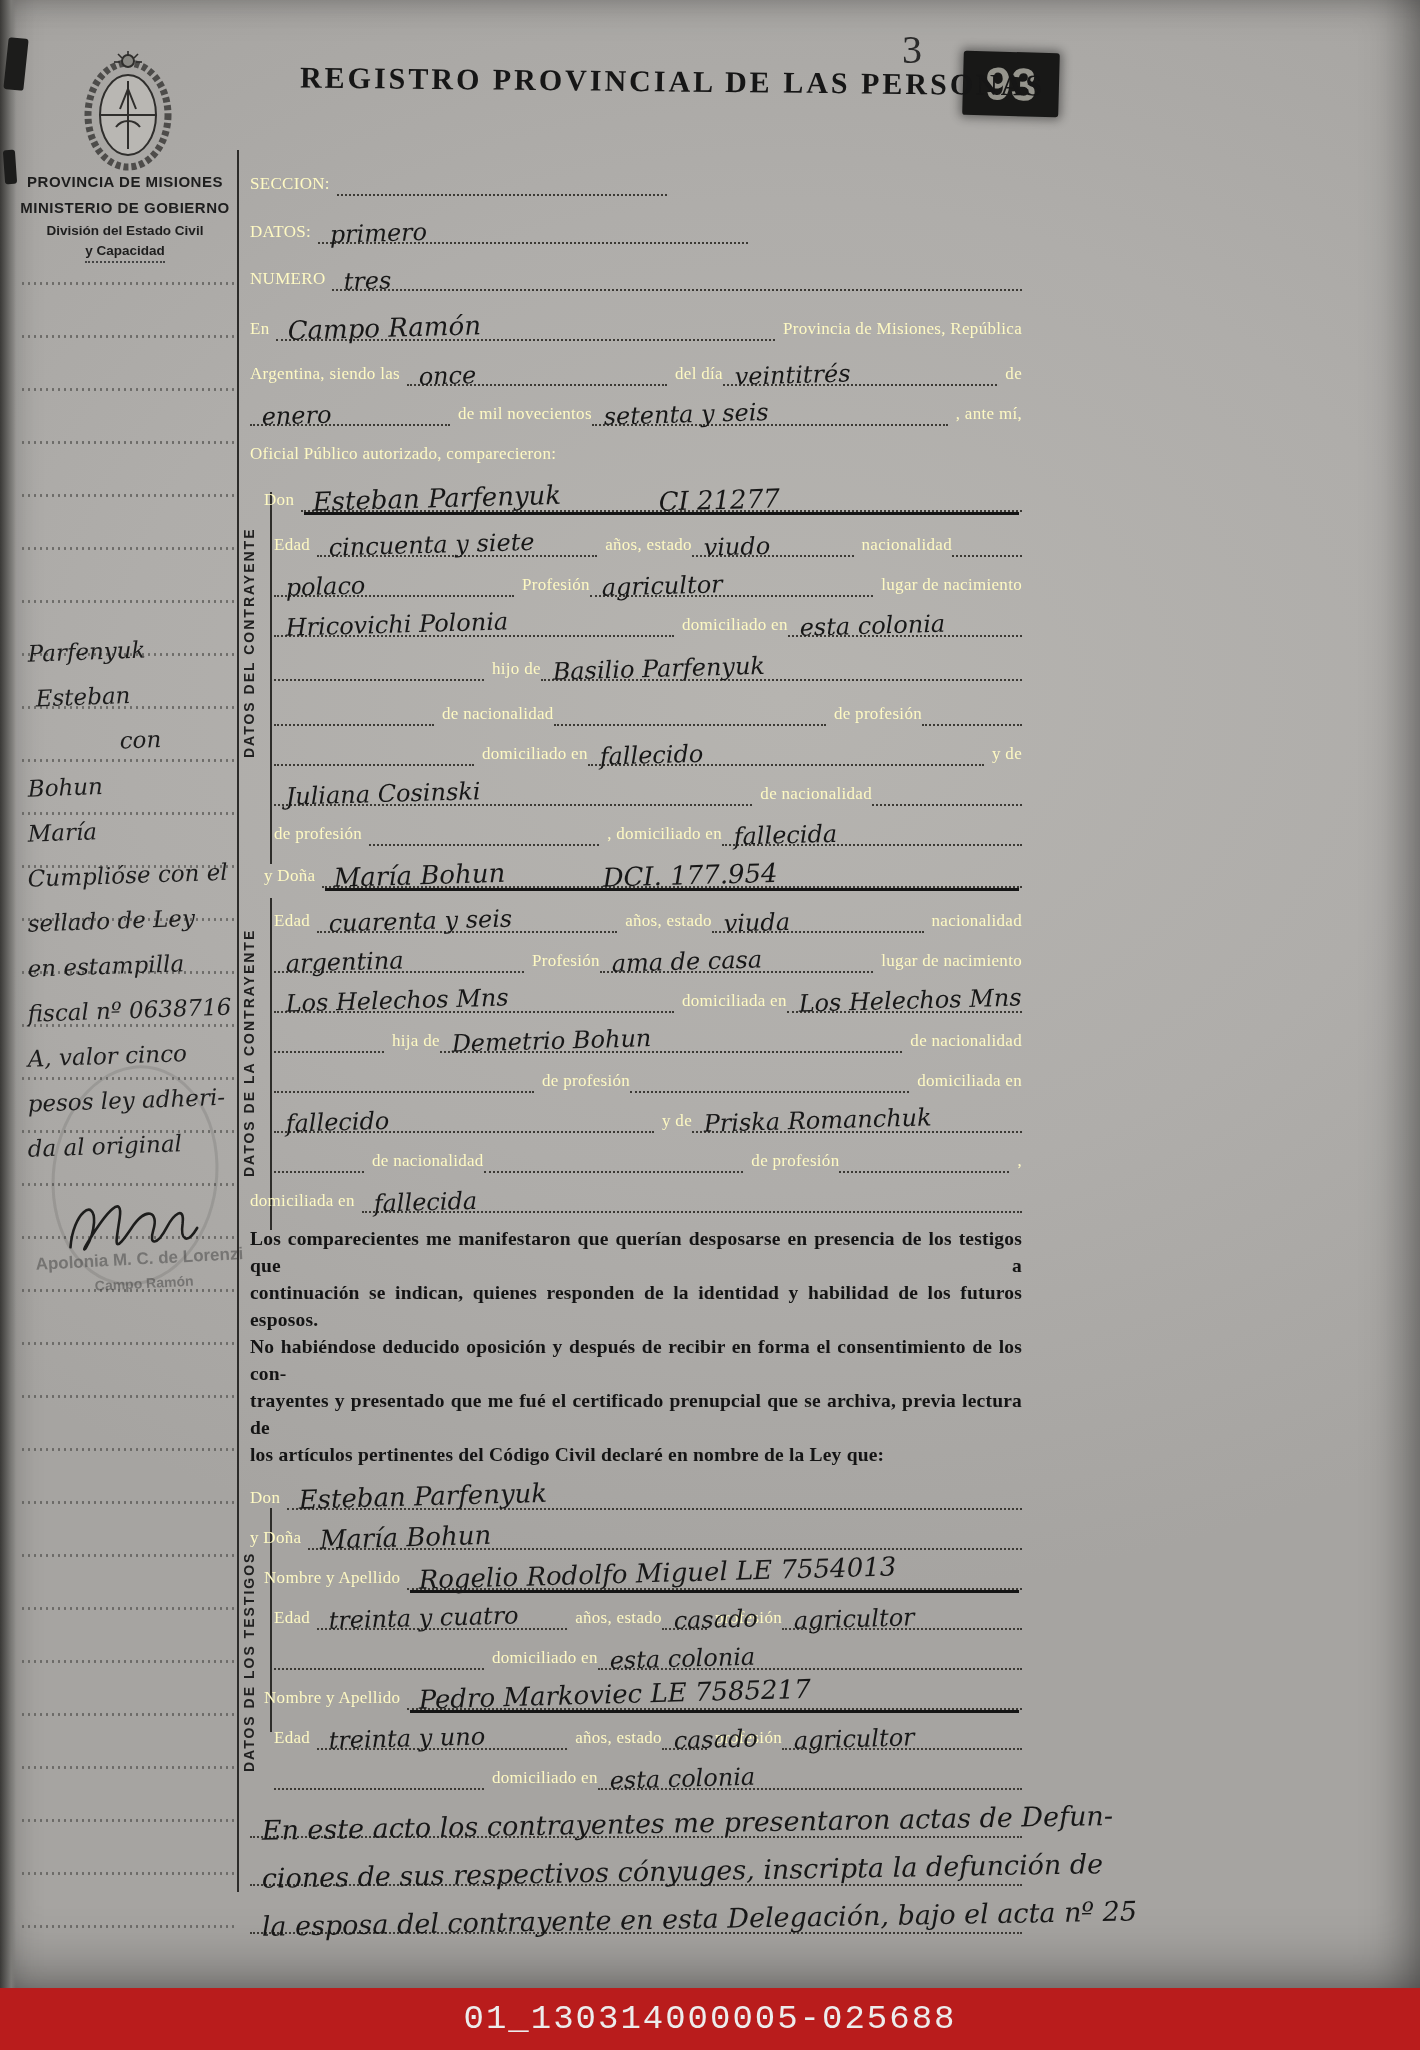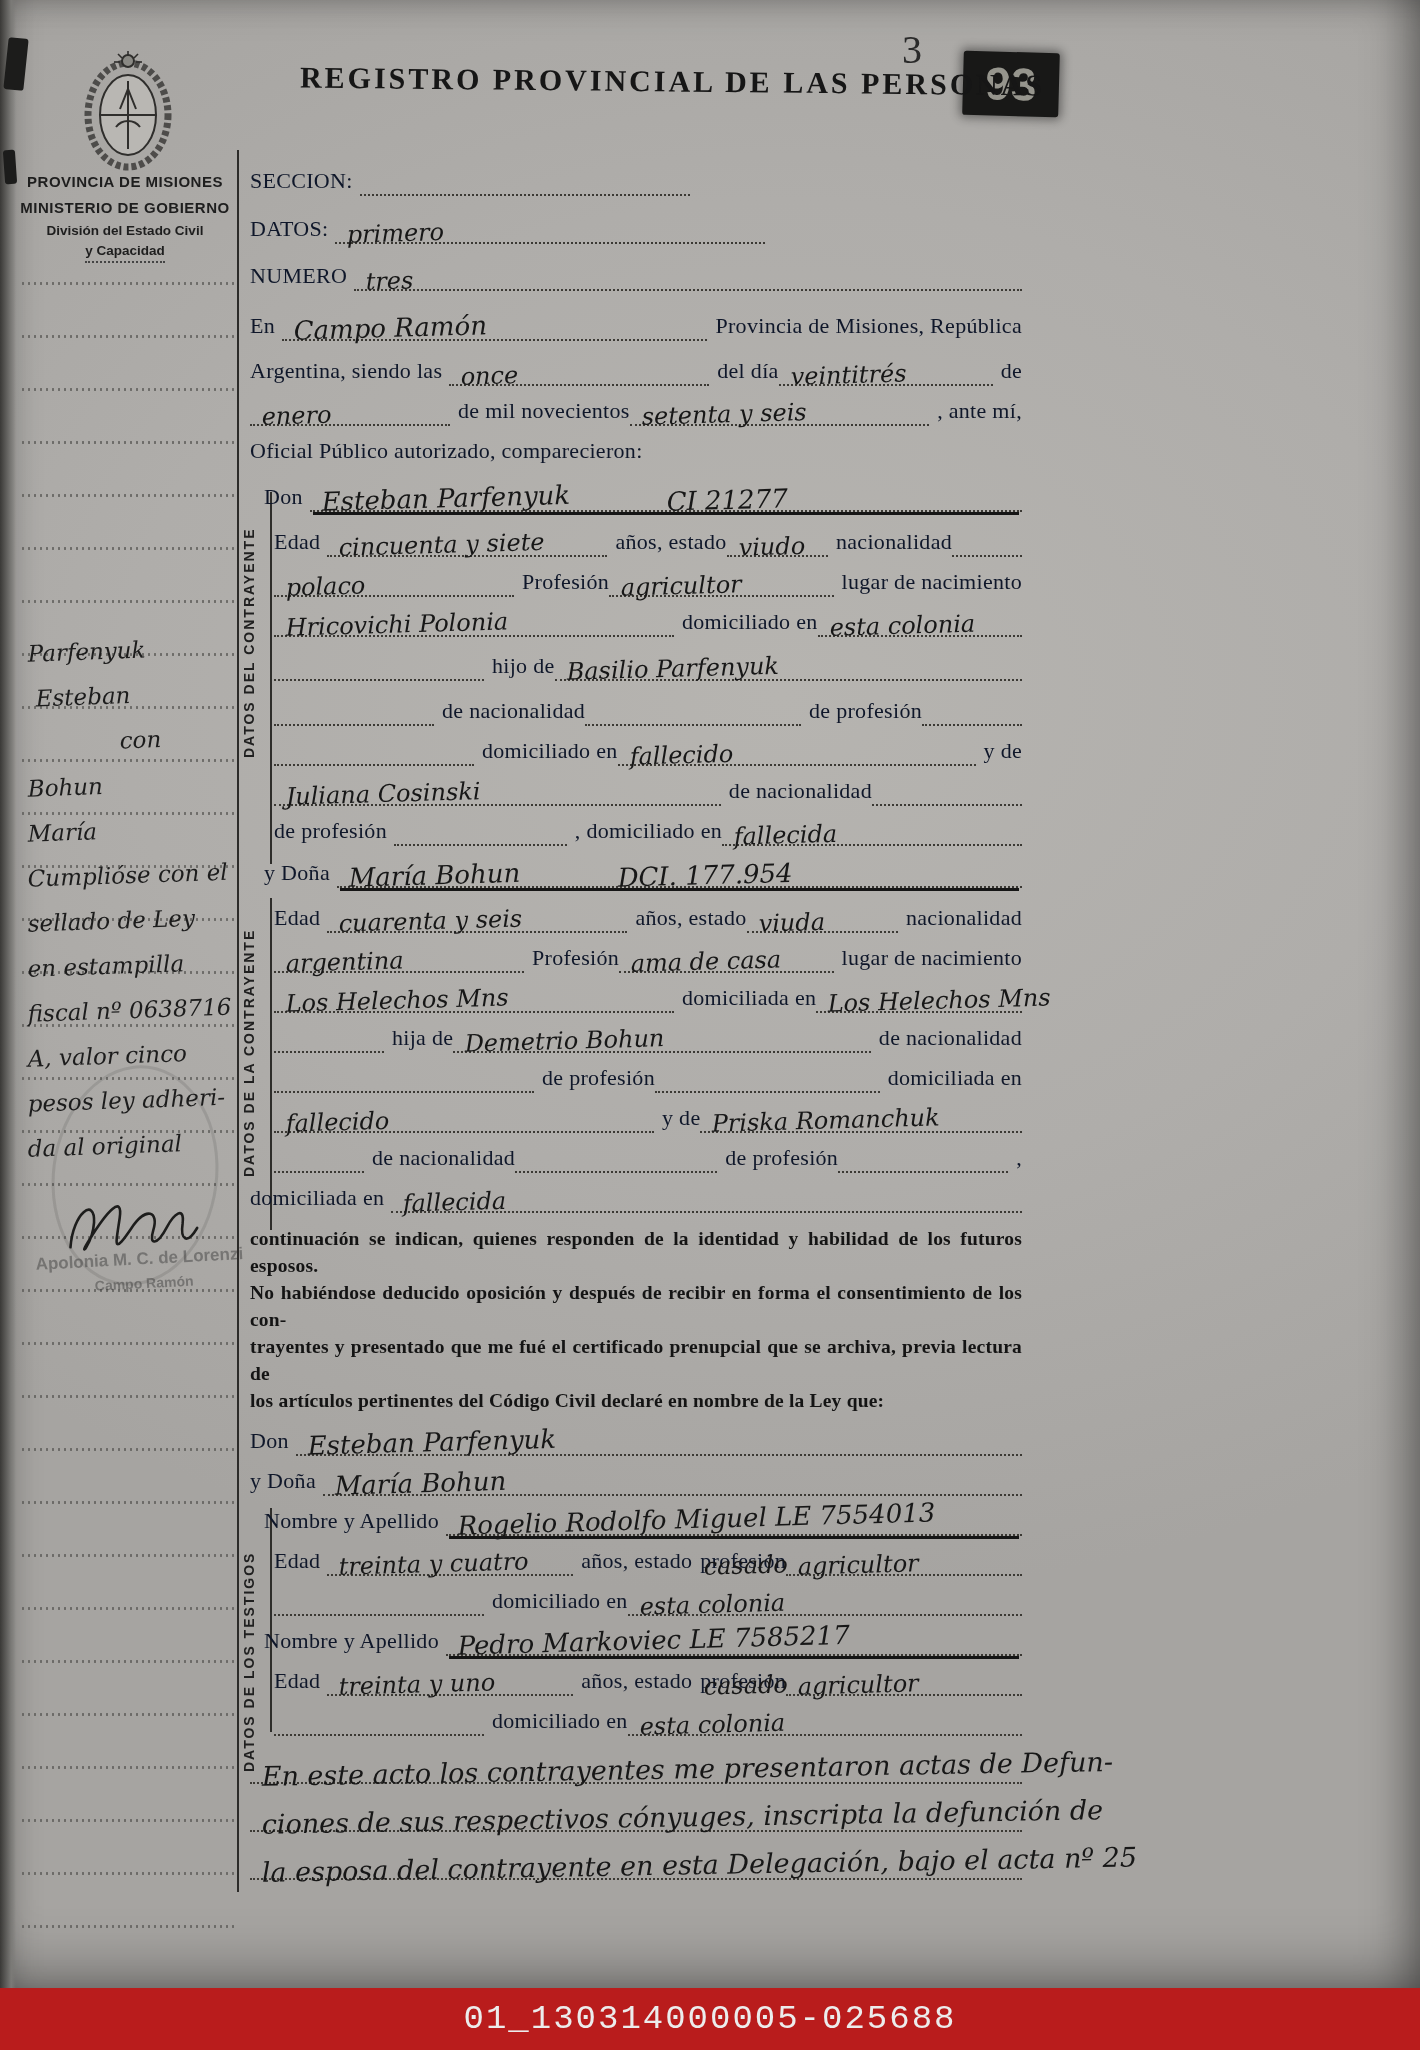--- a/index.html
+++ b/index.html
@@ -65,21 +65,21 @@
   .vl2{top:905px;height:295px;}
   .vl3{top:1512px;height:300px;}
 
   
   .form{position:absolute;left:250px;top:150px;width:772px;}
   .row{display:flex;align-items:flex-end;}
   .h46{height:46px}.h48{height:48px}.h47{height:47px}.h50{height:50px}.h45{height:45px}
   .h44{height:44px}.h42{height:42px}.h40{height:40px}.h36{height:36px}.hbig{height:48px}
   .ind{padding-left:24px;}
   .ind2{padding-left:14px;}
-  .lbl{white-space:nowrap;font-size:22px;color:#0f172a;padding:0 7px 2px 0;letter-spacing:.3px;}
+  .lbl{white-space:nowrap;font-size:17px;color:#fef9c3;padding:0 7px 2px 0;letter-spacing:.3px;}
   .lbl.after{padding:0 0 2px 8px;}
   .fill{display:flex;align-items:flex-end;border-bottom:2px dotted #3b3934;min-width:0;}
   .dbl{box-shadow:0 6px 0 -3px #151515;}
   .blank{flex:1;}
   .f1{flex:1}
   .w70{width:70px}.w90{width:90px}.w100{width:100px}.w110{width:110px}.w150{width:150px}
   .w160{width:160px}.w170{width:170px}.w200{width:200px}.w210{width:210px}.w240{width:240px}
   .w250{width:250px}.w260{width:260px}.w280{width:280px}.w300{width:300px}.w330{width:330px}.w380{width:380px}.w400{width:400px}.w430{width:430px}
   .hw{font-family:"DejaVu Serif",serif;font-style:italic;font-size:24px;line-height:1;
       color:#171717;white-space:nowrap;padding-left:12px;margin-bottom:-5px;
@@ -387,20 +387,21 @@
     </div>
 
     <div class="row h40">
       <span class="lbl">domiciliada en</span>
       <span class="fill f1">
           <i class="hw">fallecida</i>
         </span>
     </div>
 
     <div class="para">
+      <div class="pline">Los comparecientes me manifestaron que querían desposarse en presencia de los testigos que a</div>
       <div class="pline">continuación se indican, quienes responden de la identidad y habilidad de los futuros esposos.</div>
       <div class="pline">No habiéndose deducido oposición y después de recibir en forma el consentimiento de los con-</div>
       <div class="pline">trayentes y presentado que me fué el certificado prenupcial que se archiva, previa lectura de</div>
       <div class="pline">los artículos pertinentes del Código Civil declaré en nombre de la Ley que:</div>
     </div>
 
     <div class="row h42">
       <span class="lbl">Don</span>
       <span class="fill f1">
           <i class="hw big">Esteban Parfenyuk</i>

